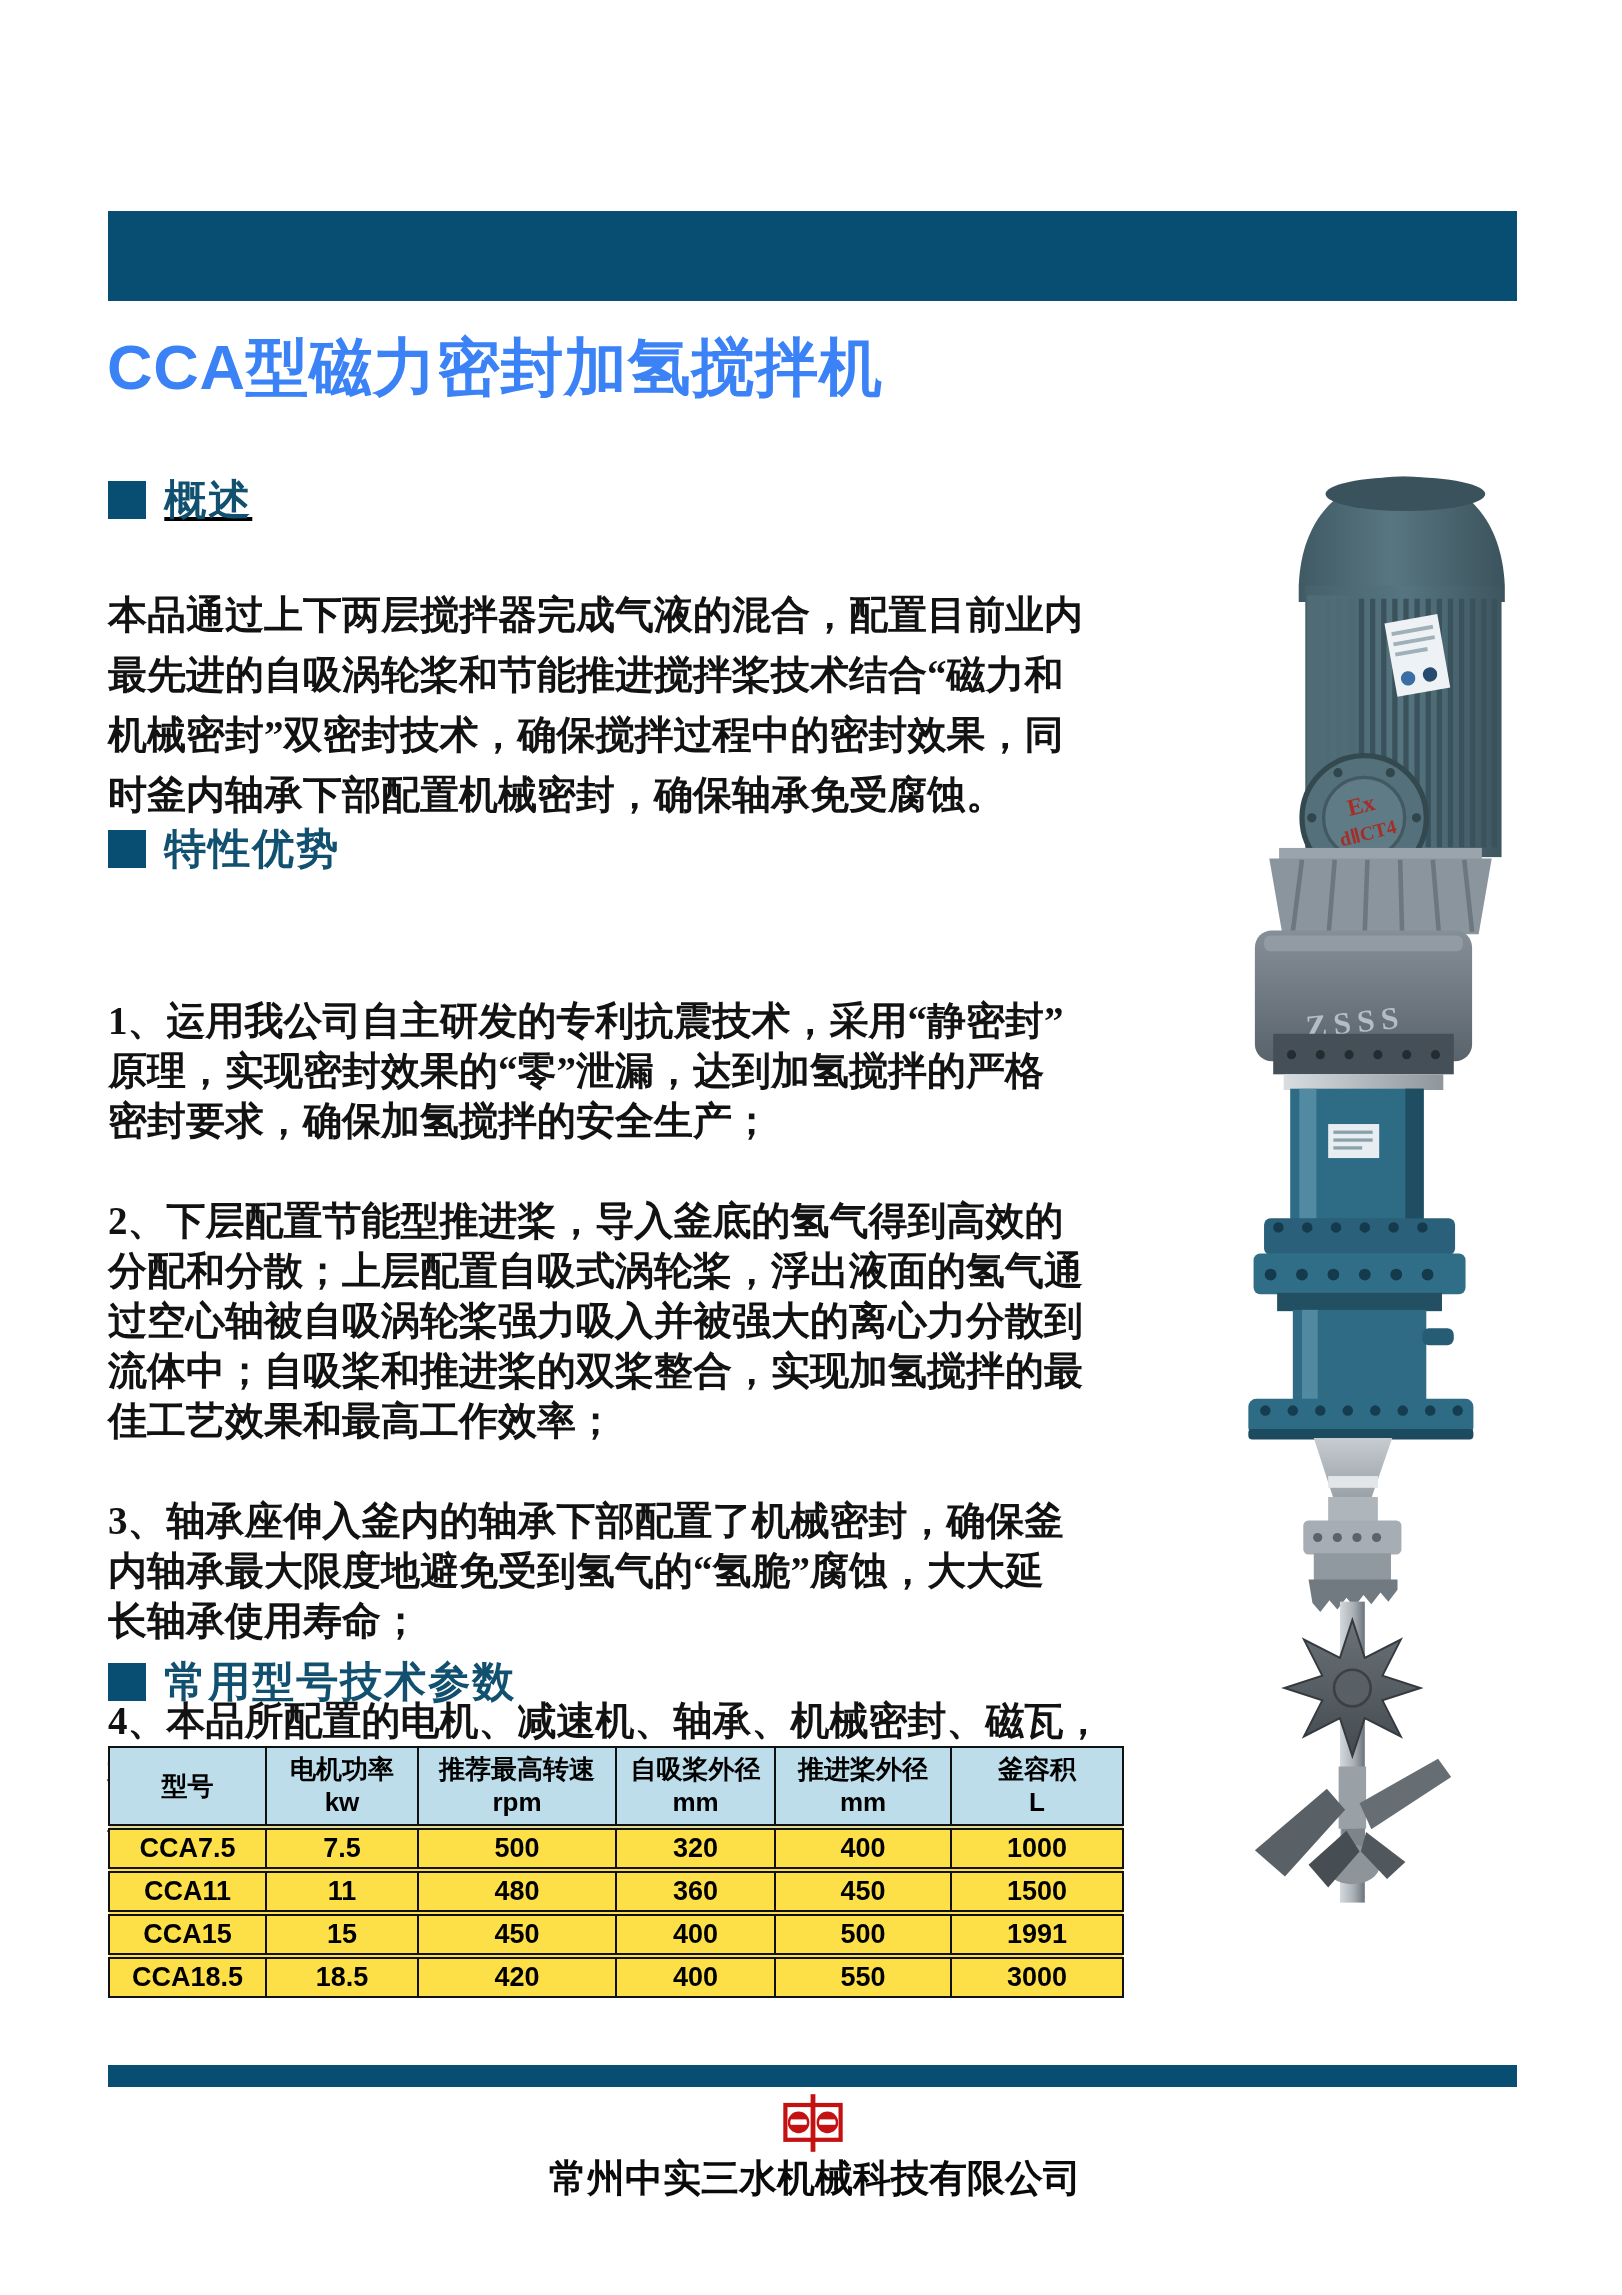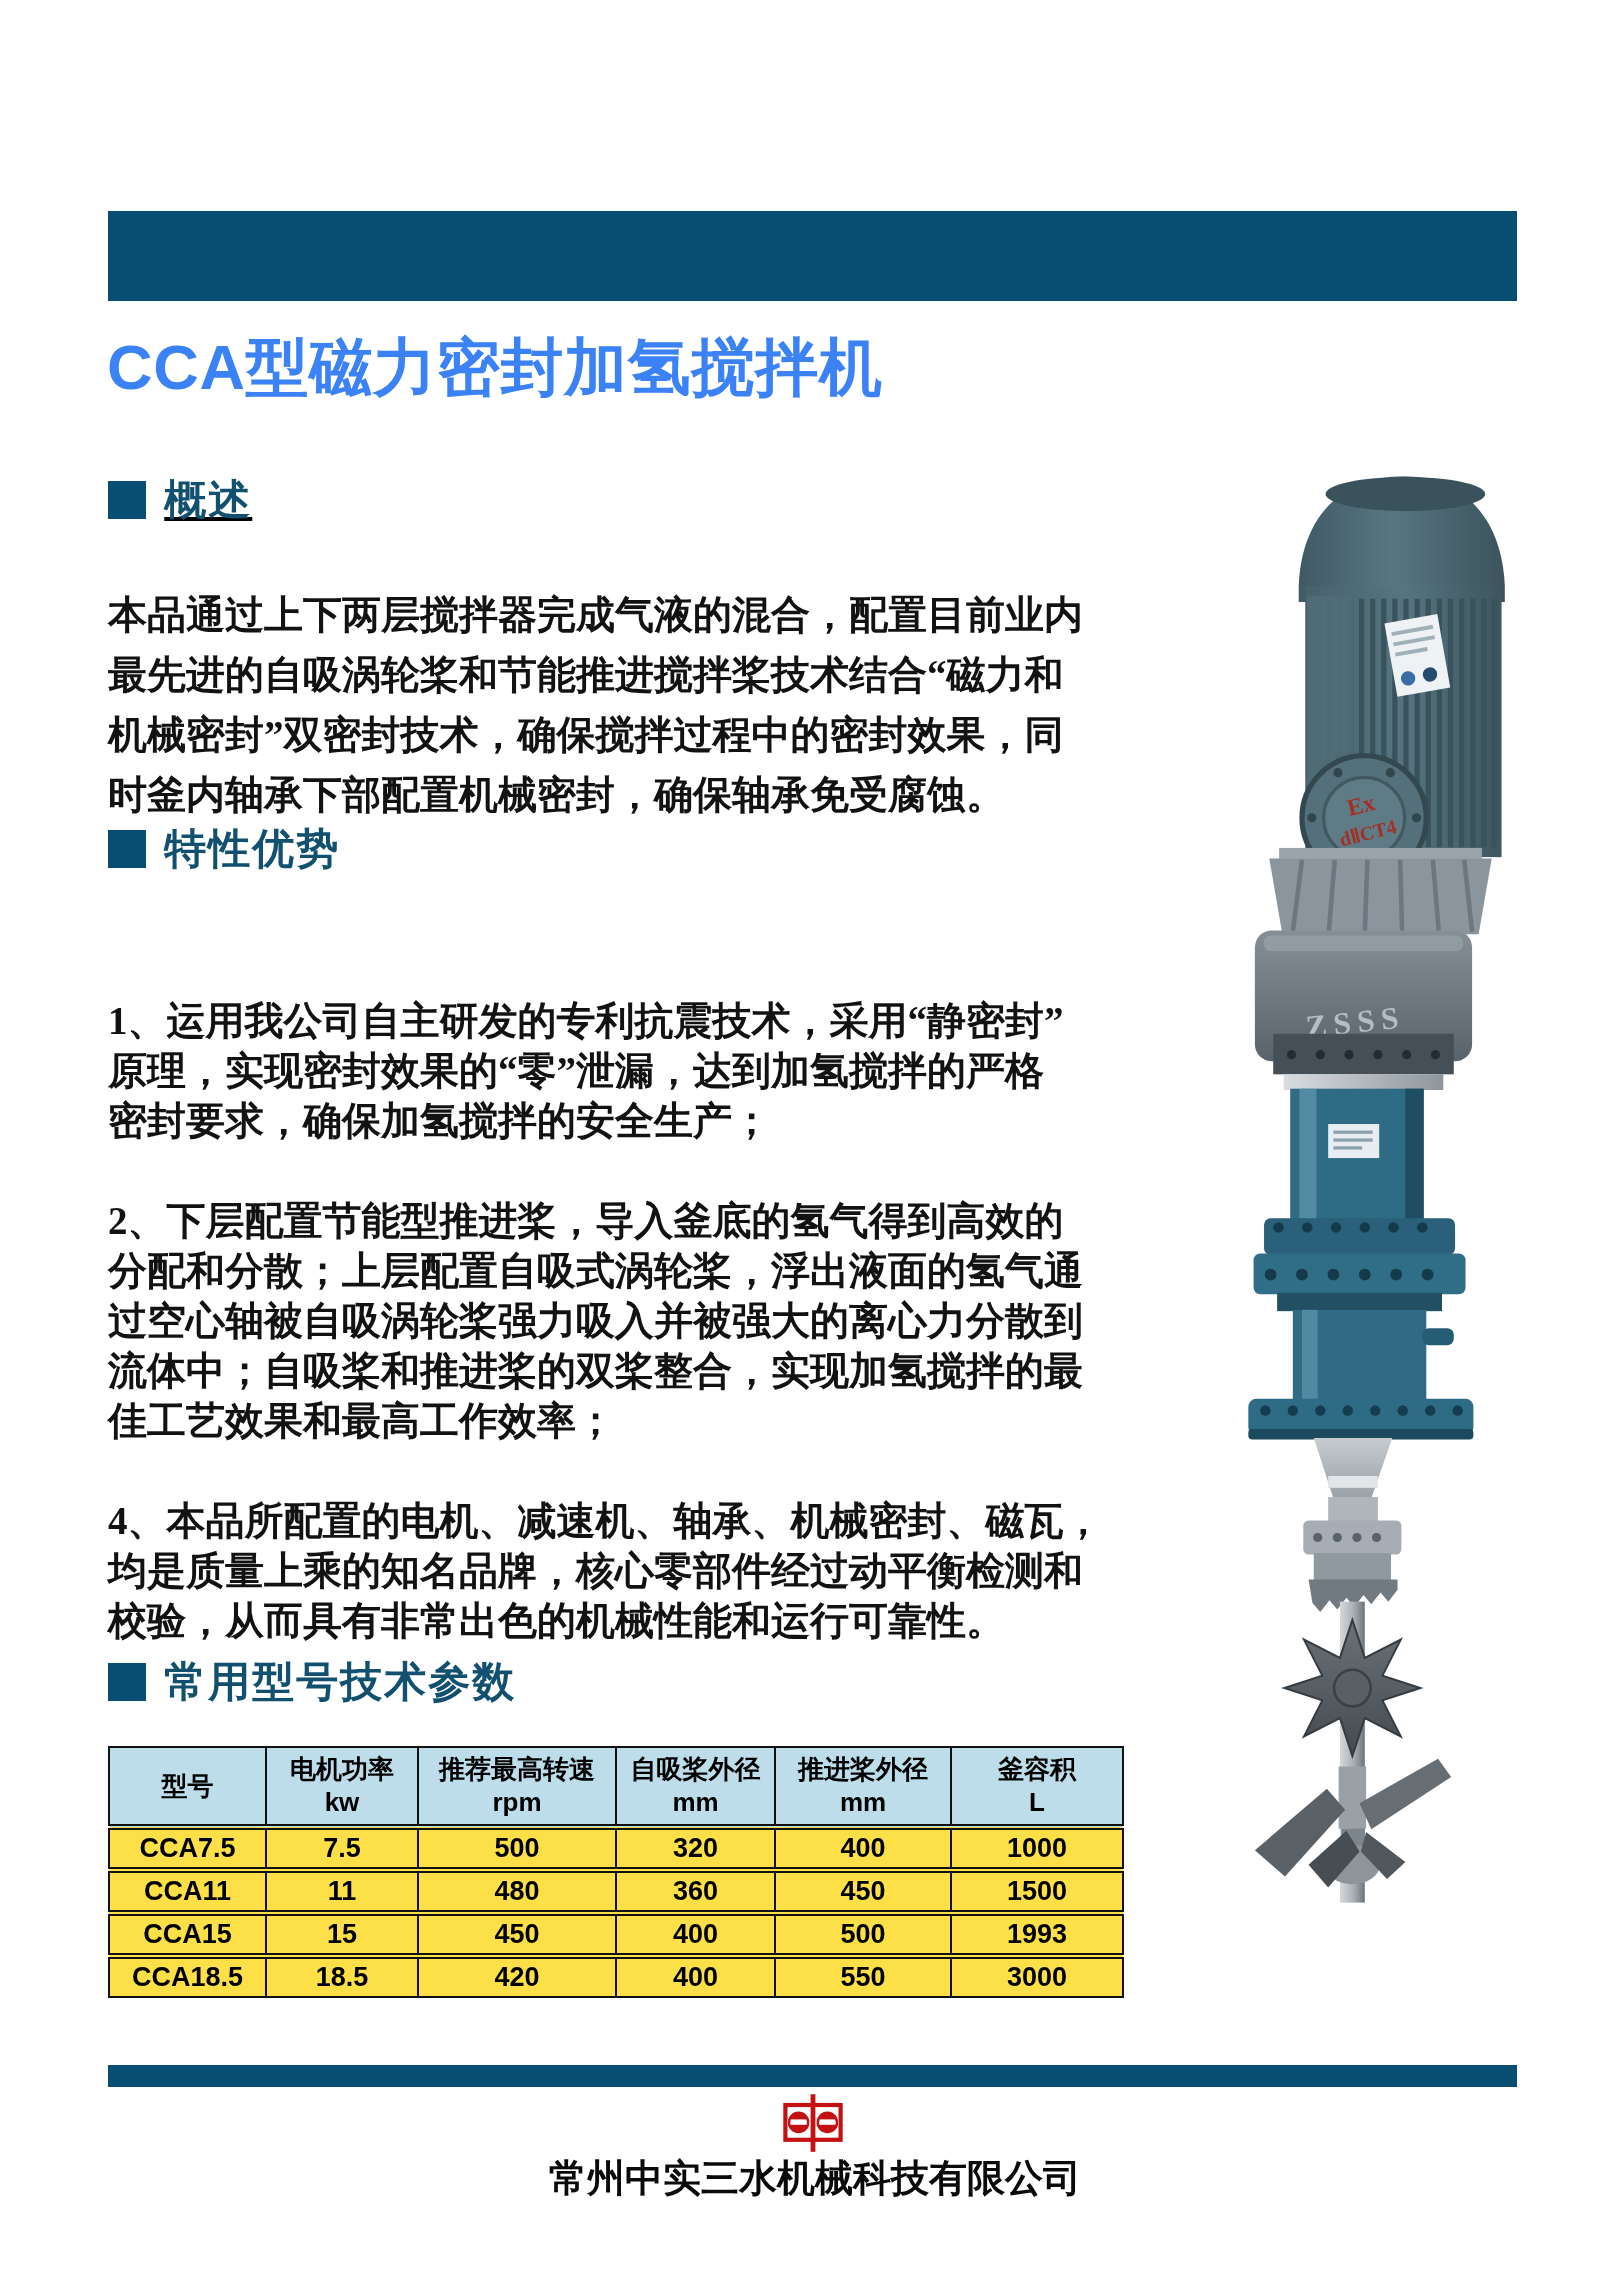--- a/index.html
+++ b/index.html
@@ -164,20 +164,23 @@
 
   <div class="bodytext" id="features-text">
     <div class="feat-item">1、运用我公司自主研发的专利抗震技术，采用“静密封”
 原理，实现密封效果的“零”泄漏，达到加氢搅拌的严格
 密封要求，确保加氢搅拌的安全生产；</div>
     <div class="feat-item">2、下层配置节能型推进桨，导入釜底的氢气得到高效的
 分配和分散；上层配置自吸式涡轮桨，浮出液面的氢气通
 过空心轴被自吸涡轮桨强力吸入并被强大的离心力分散到
 流体中；自吸桨和推进桨的双桨整合，实现加氢搅拌的最
 佳工艺效果和最高工作效率；</div>
+    <div class="feat-item">3、轴承座伸入釜内的轴承下部配置了机械密封，确保釜
+内轴承最大限度地避免受到氢气的“氢脆”腐蚀，大大延
+长轴承使用寿命；</div>
     <div class="feat-item">4、本品所配置的电机、减速机、轴承、机械密封、磁瓦，
 均是质量上乘的知名品牌，核心零部件经过动平衡检测和
 校验，从而具有非常出色的机械性能和运行可靠性。</div>
   </div>
 
   <div class="section-head" id="sec-specs">
     <div class="sq"></div>
     <div class="lbl">常用型号技术参数</div>
   </div>
 
@@ -234,21 +237,21 @@
         <td>360</td>
         <td>450</td>
         <td>1500</td>
       </tr>
       <tr>
         <td>CCA15</td>
         <td>15</td>
         <td>450</td>
         <td>400</td>
         <td>500</td>
-        <td>1993</td>
+        <td>1991</td>
       </tr>
       <tr>
         <td>CCA18.5</td>
         <td>18.5</td>
         <td>420</td>
         <td>400</td>
         <td>550</td>
         <td>3000</td>
       </tr>
     </tbody>

